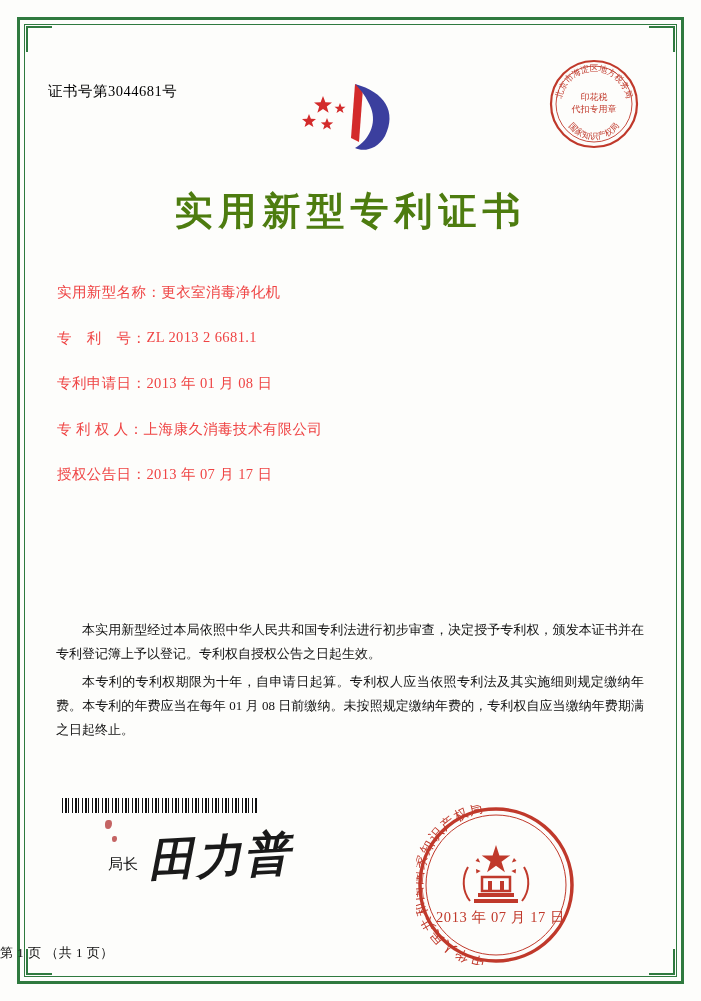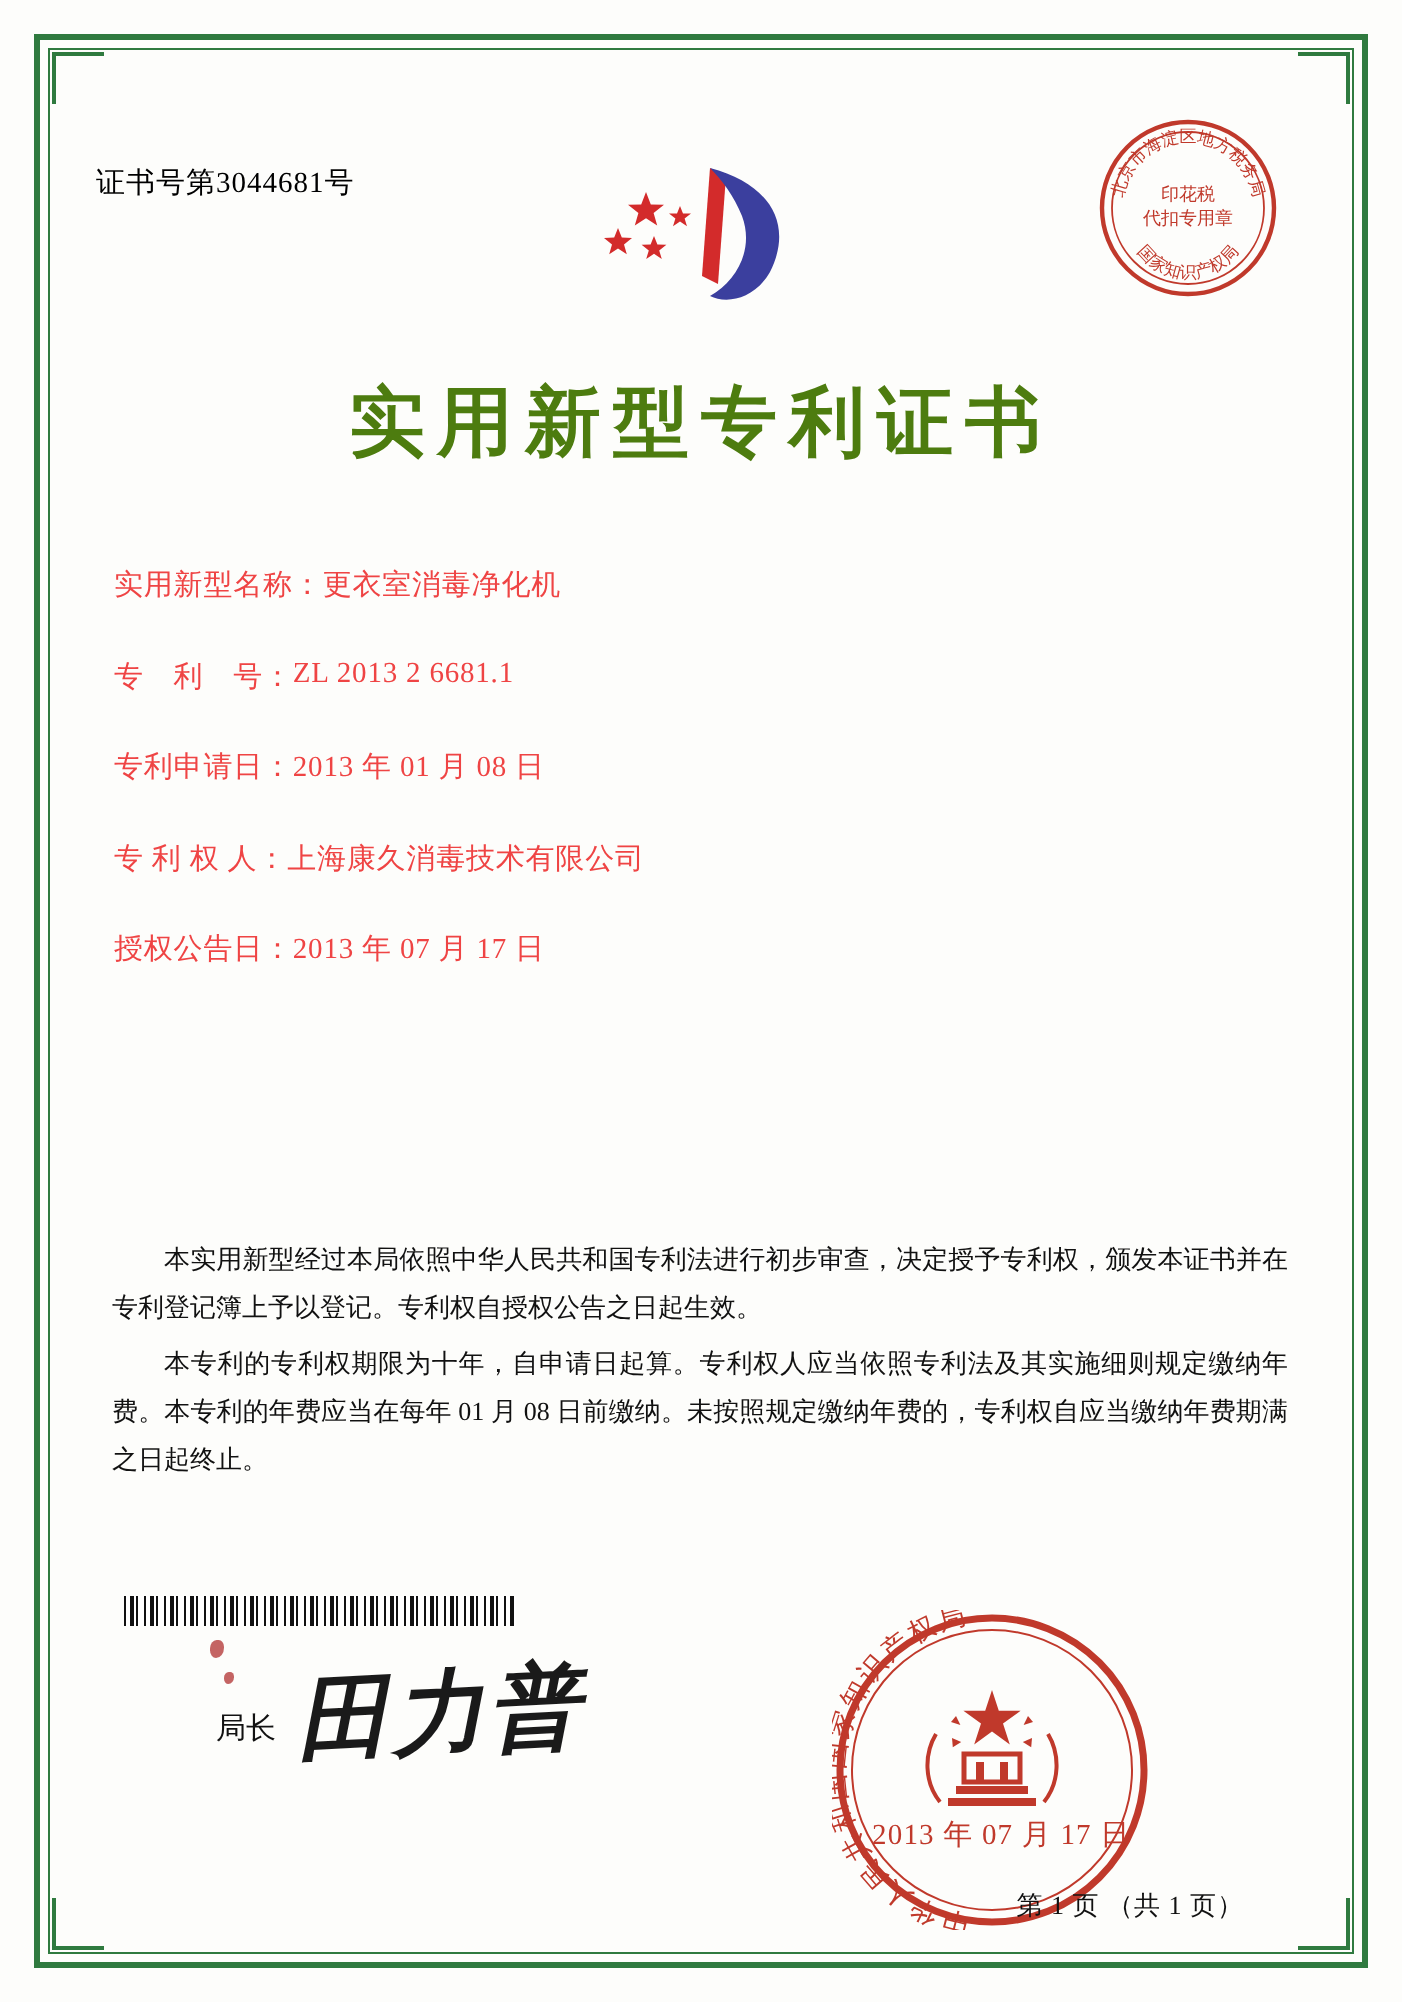--- a/index.html
+++ b/index.html
@@ -169,21 +169,21 @@
     font-size: 14.5px;
     color: #c0392b;
     letter-spacing: 0.6px;
   }
 
   
   .footer {
     position: absolute;
     left: 0; top: 944px;
     width: 622px;
-    text-align: right;
+    text-align: left;
     font-size: 13px;
     color: #111;
     letter-spacing: 0.5px;
   }
 </style>
 </head>
 <body>
 
 <div class="page">
 

